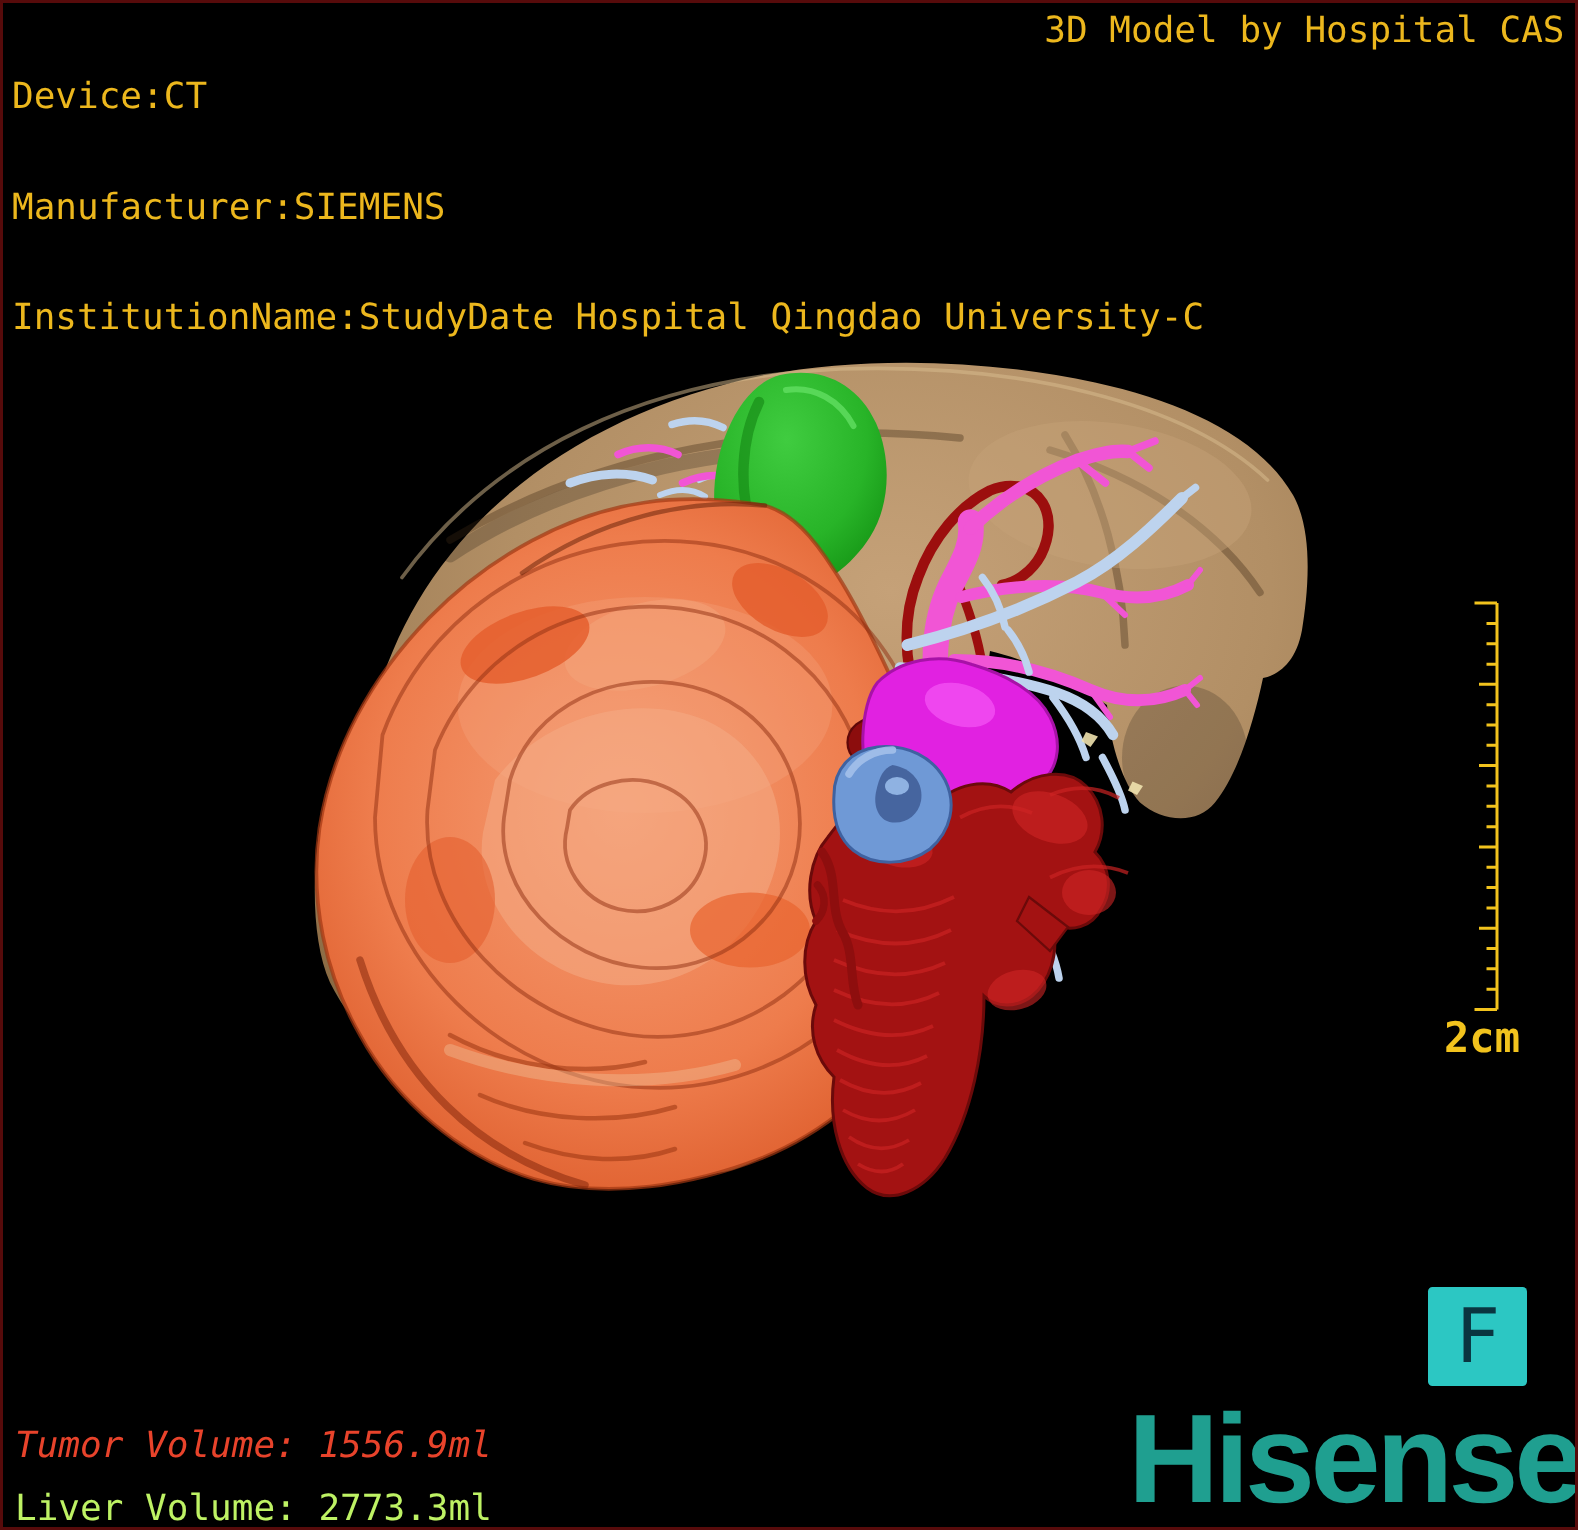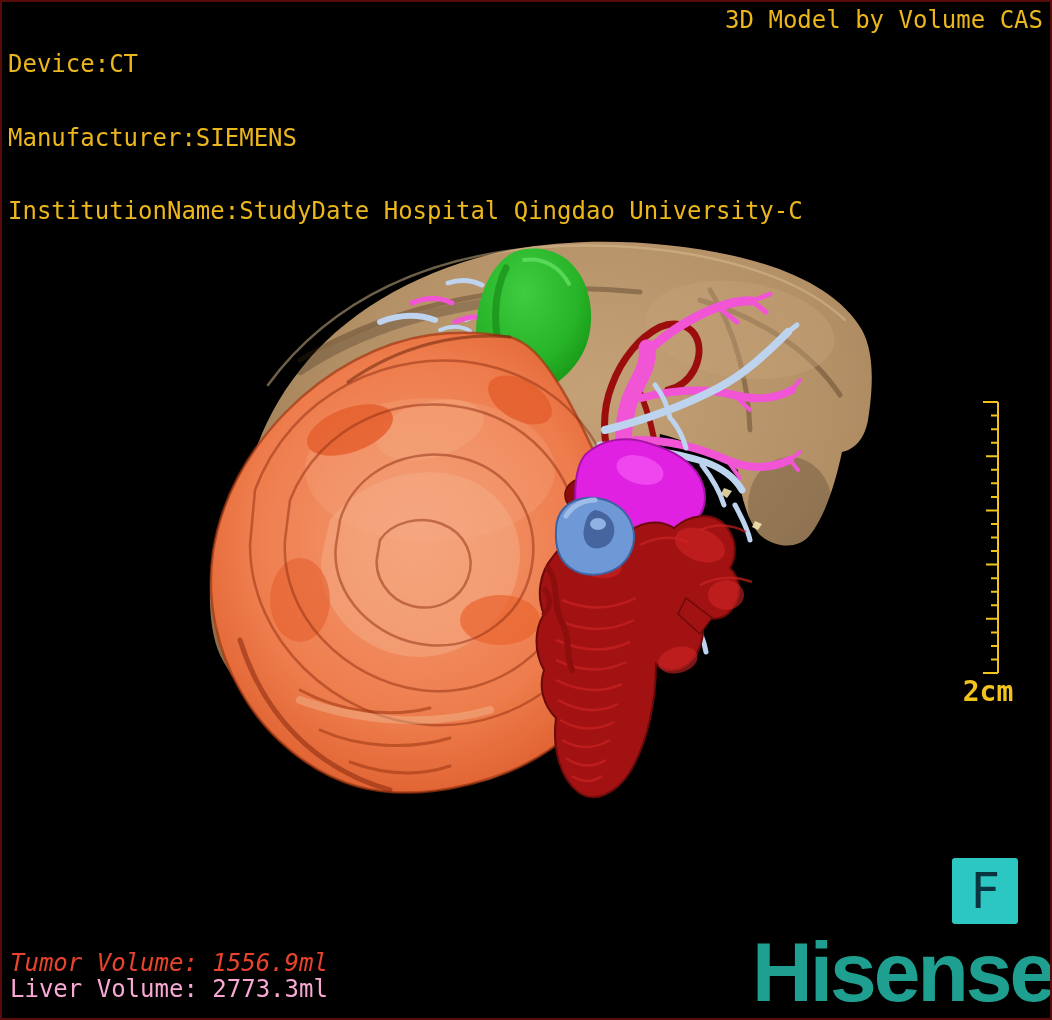--- a/index.html
+++ b/index.html
@@ -218,25 +218,25 @@
   </g>
 </svg>
 </div>
 
 <div class="patient-info" style="color: rgb(236, 183, 29);">
   <div>Device:CT</div>
   <div>Manufacturer:SIEMENS</div>
   <div>InstitutionName:StudyDate Hospital Qingdao University-C</div>
 </div>
 
-<div class="watermark" style="color: rgb(236, 183, 29);">3D Model by Volume CAS</div>
+<div class="watermark" style="color: rgb(236, 183, 29);">3D Model by Hospital CAS</div>
 
 <div class="volumes">
   <div style="color: rgb(232, 67, 43); font-style: italic;">Tumor Volume: 1556.9ml</div>
-  <div style="color: #f9a8d4;">Liver Volume: 2773.3ml</div>
+  <div style="color: #bef264; margin-top: 16px;">Liver Volume: 2773.3ml</div>
 </div>
 
 <div class="fmarker" style="background-color: rgb(44, 199, 195); color: rgb(10, 53, 64);">
   <span>F</span>
 </div>
 
 <div class="brand" style="color: rgb(31, 159, 144);">Hisense</div>
 
 <div class="frame" style="border-color: rgb(87, 11, 11);"></div>
 

